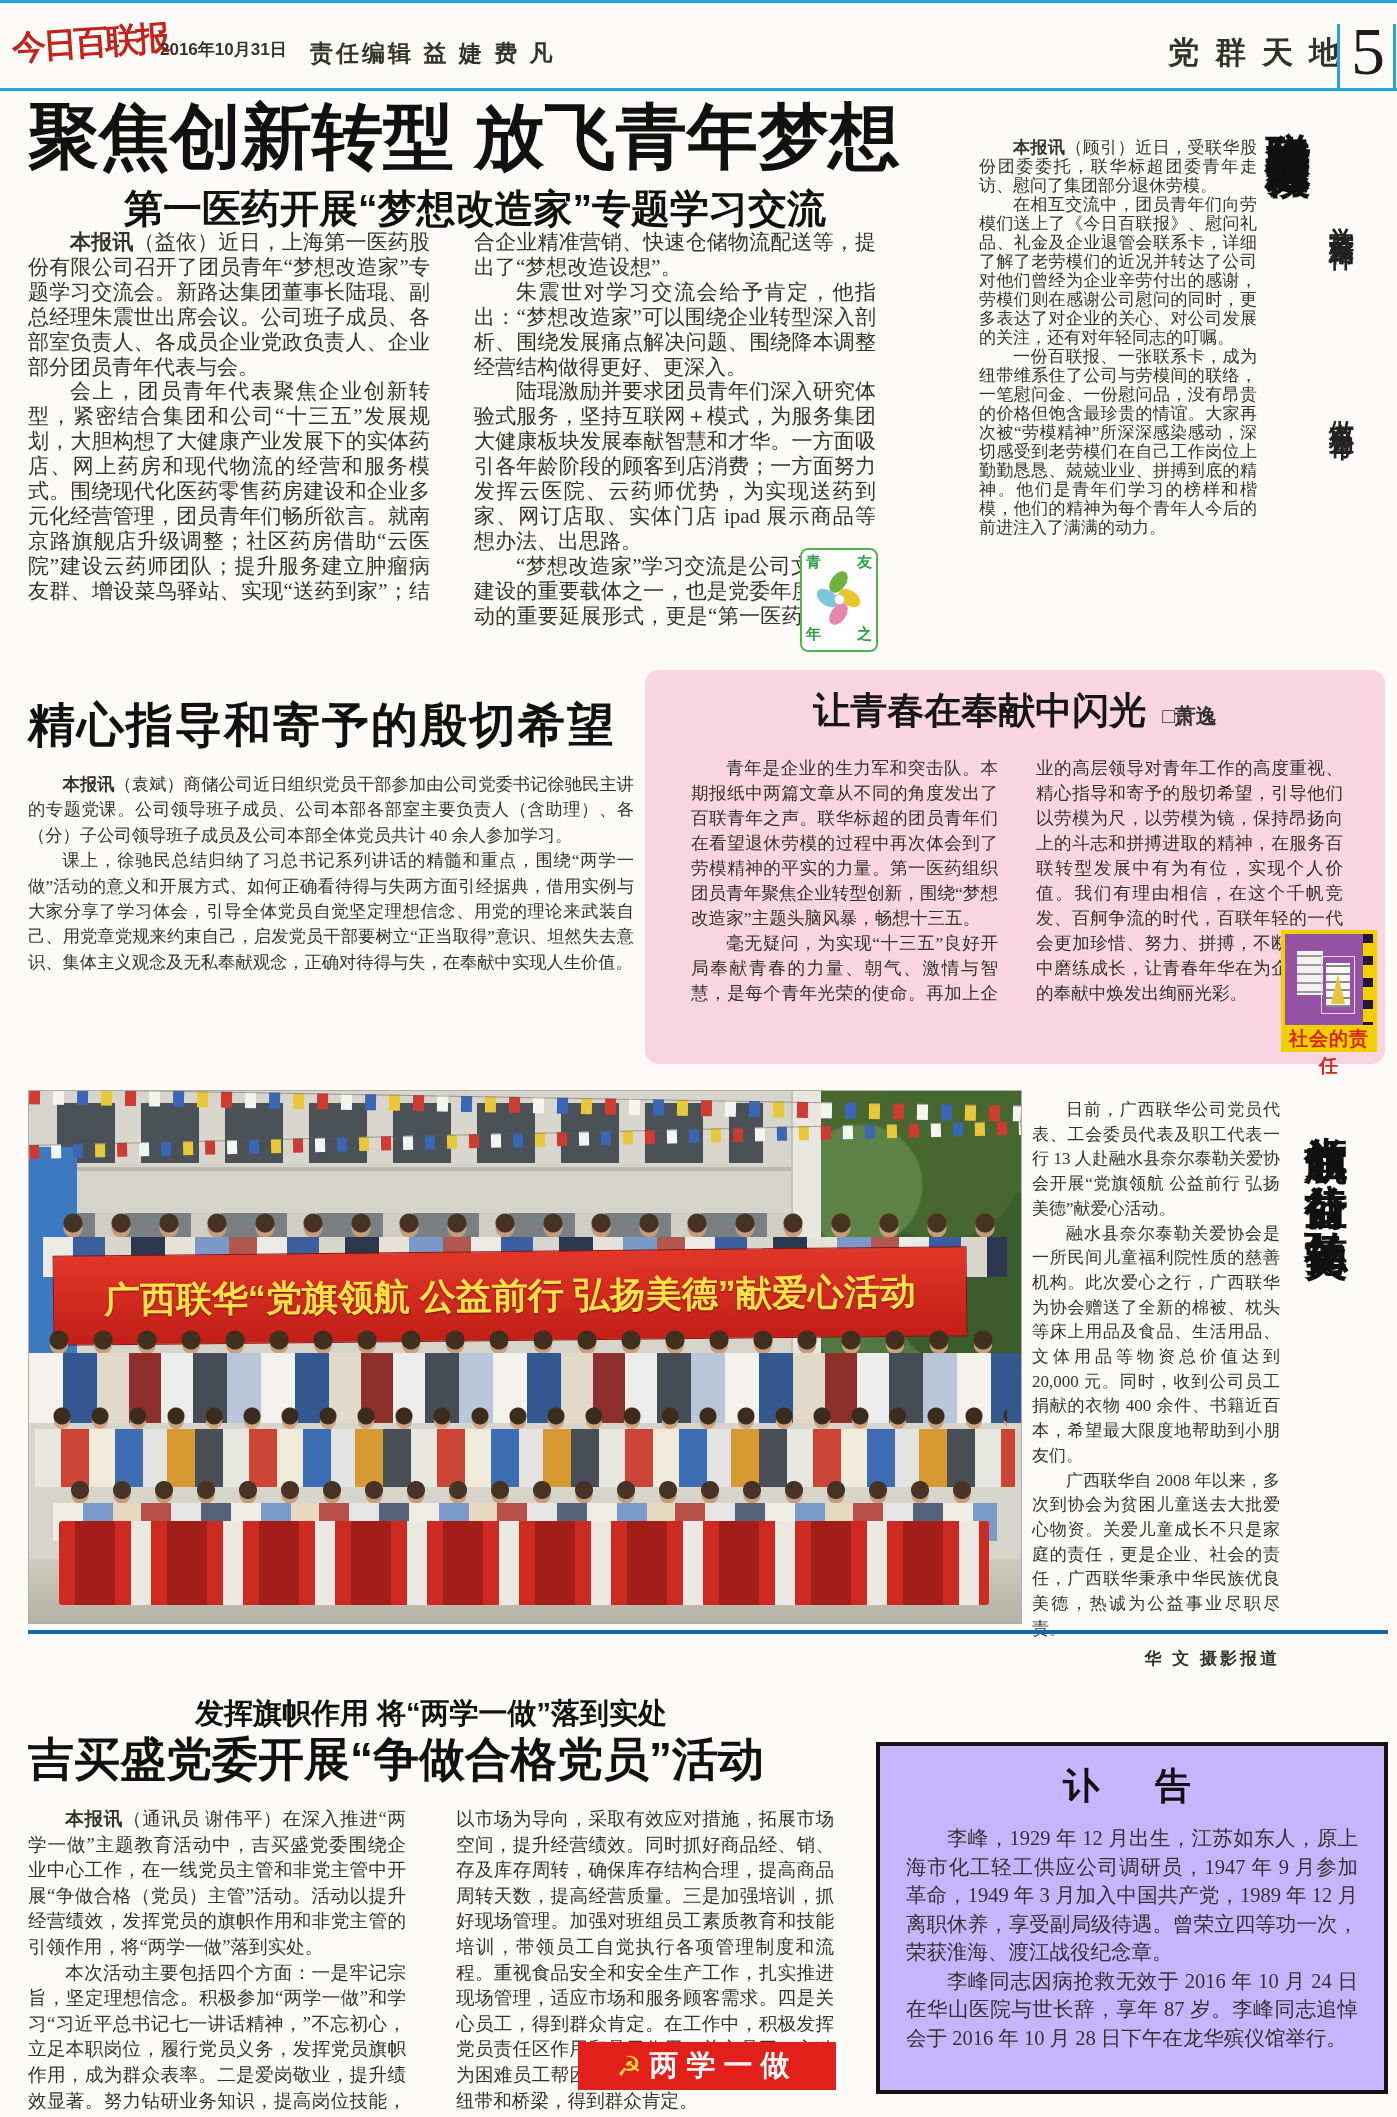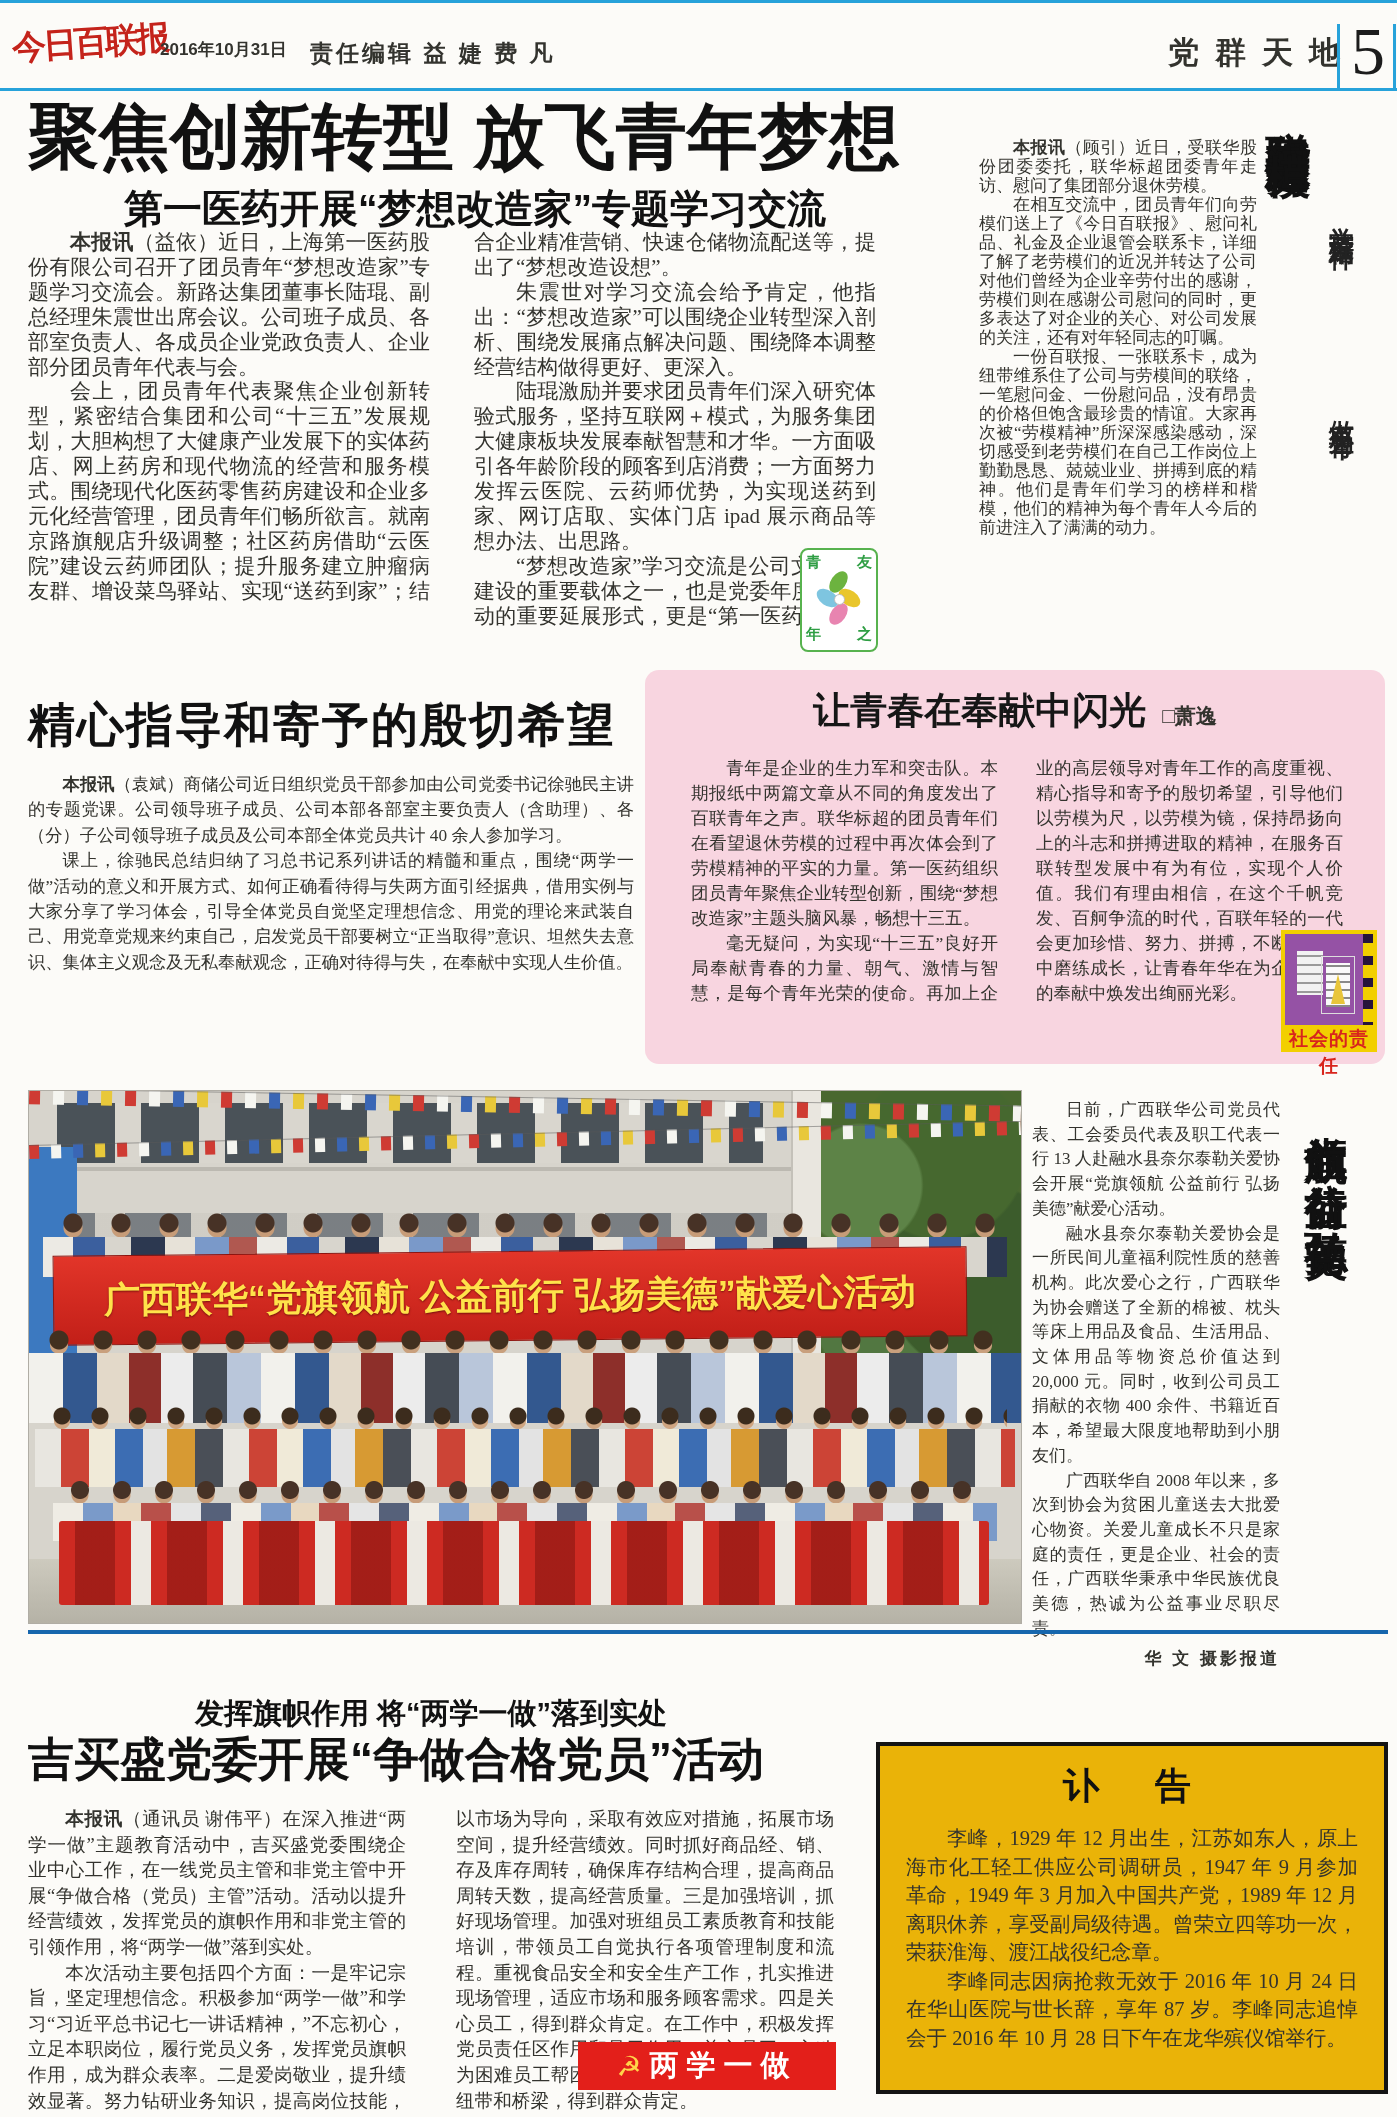--- a/index.html
+++ b/index.html
@@ -151,21 +151,21 @@
   .jms-headline{left:28px;top:1729px;width:812px;font-size:46px;font-weight:900;white-space:nowrap;color:#111;}
   .jms-body{left:28px;top:1806px;width:806px;height:308px;column-count:2;column-gap:50px;
             font-size:18.6px;line-height:25.6px;overflow:hidden;}
   .lsyz-banner{left:578px;top:2042px;width:258px;height:48px;background:#e31f1a;display:flex;
                align-items:center;justify-content:center;color:#fff;font-size:29px;font-weight:900;
                letter-spacing:8px;z-index:6;}
   .emblem{color:#ffd54a;font-size:28px;margin-right:8px;letter-spacing:0;}
 
   
   .obit-box{left:876px;top:1742px;width:512px;height:352px;border:4px solid #141414;
-            background:#eab308;box-sizing:border-box;}
+            background:#c4b5fd;box-sizing:border-box;}
   .obit-title{position:absolute;left:0;top:16px;width:100%;text-align:center;font-size:36px;
               font-weight:800;letter-spacing:10px;color:#111;}
   .obit-body{position:absolute;left:26px;right:26px;top:78px;font-size:20.5px;line-height:28.5px;}
 </style>
 </head>
 <body>
 
 <div class="page">
 
   <div class="abs rule-top"></div>

